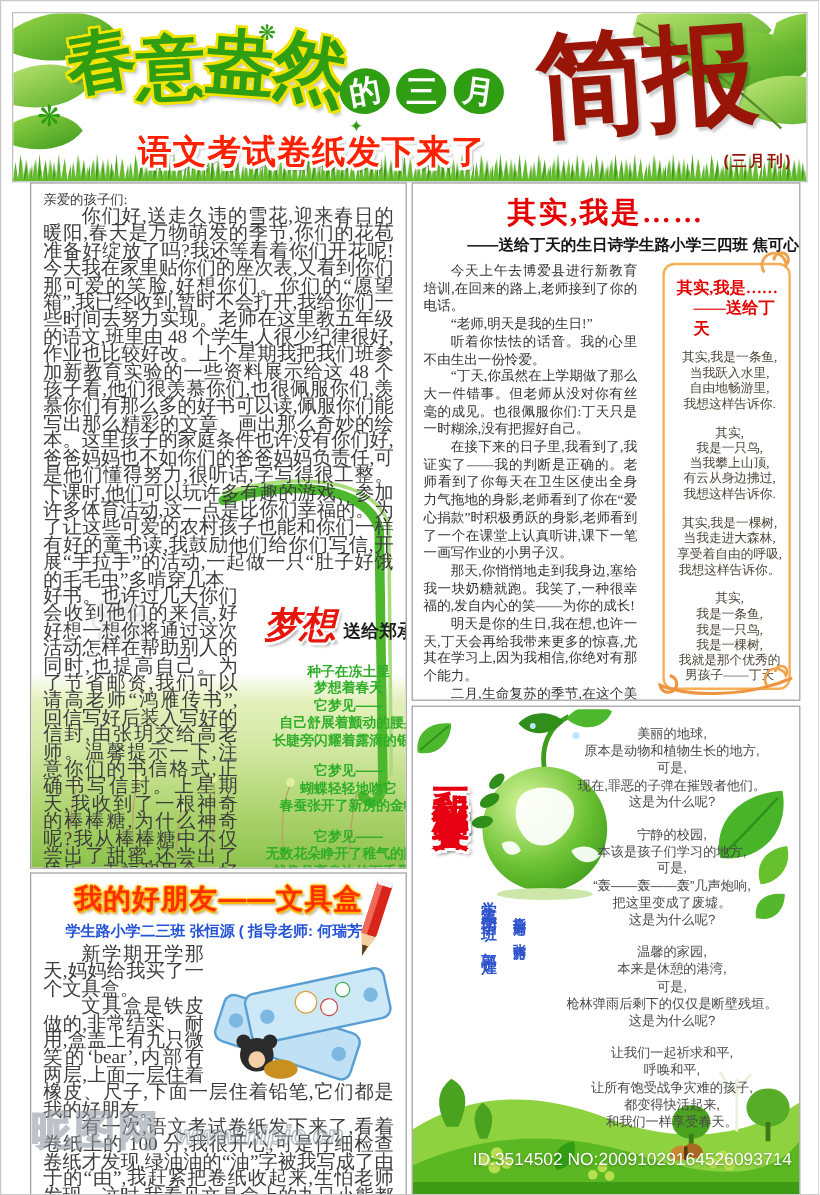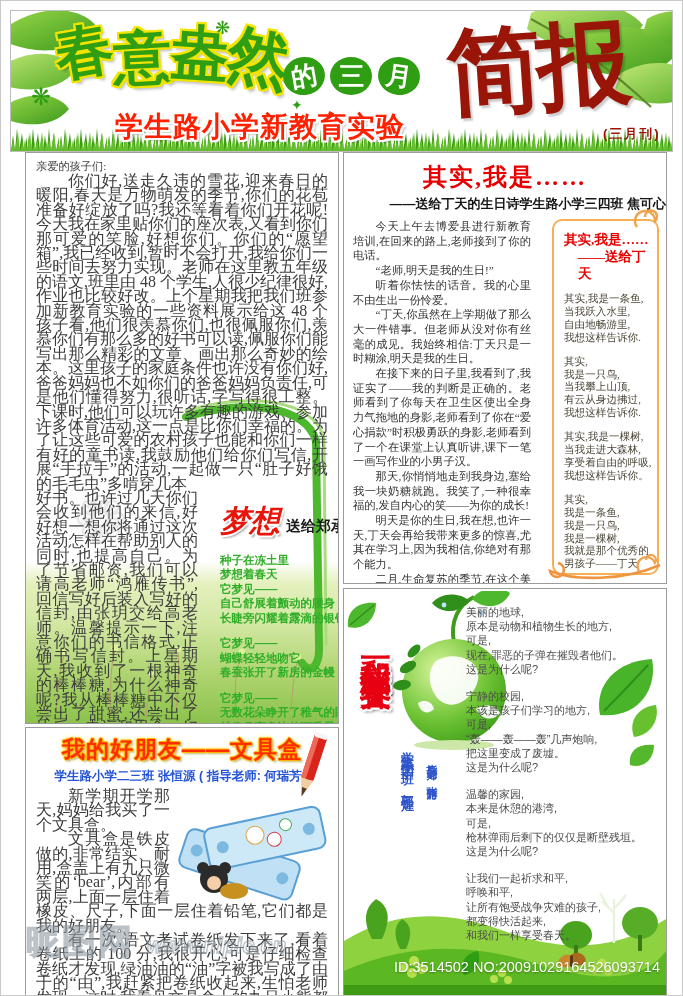--- a/index.html
+++ b/index.html
@@ -48,21 +48,21 @@
   .para{margin:0;font-size:16px;line-height:14.4px;text-align:justify;text-indent:2em;color:#3c3c3c;
         font-family:"Liberation Serif","DejaVu Serif",serif;}
   .split{display:flex;}
   .ncol{width:162px;flex:none;}
   .pcol{flex:1;padding-left:22px;position:relative;}
   .dp-head{margin-top:10px;white-space:nowrap;}
   .dp-title{font-size:30px;font-weight:900;font-style:italic;color:#e8150b;
         font-family:"Liberation Serif","DejaVu Serif",serif;
         text-shadow:-2px 0 #fff,2px 0 #fff,0 -2px #fff,0 2px #fff,2px 3px 2px rgba(0,0,0,.3);}
   .dp-ded{font-size:15px;font-weight:900;color:#1d1d1d;margin-left:6px;}
-  .stanza{white-space:pre-line;margin:0;}
+  .stanza{white-space:pre-line;margin:0;text-align:center;}
   .stanza.g{color:#2fae27;font-weight:700;font-size:11.5px;line-height:14.5px;margin-top:11px;}
   .signoff{margin:6px 0 0;text-align:center;font-size:16px;font-weight:700;color:#333;
         font-family:"Liberation Serif","DejaVu Serif",serif;}
   .ldate{margin:2px 0 0;font-size:11.5px;font-weight:700;color:#333;
         font-family:"Liberation Serif","DejaVu Serif",serif;}
   .swoosh{position:absolute;left:152px;top:242px;z-index:1;}
   .wm-flower{position:absolute;left:48px;top:330px;font-size:64px;color:#8a8a8a;opacity:.18;z-index:1;}
 
   
   .b-title{margin:8px 0 0;text-align:center;font-size:24px;font-weight:900;color:#e60000;letter-spacing:2px;
@@ -148,21 +148,21 @@
       <span class="sp sp2">❋</span>
       <span class="sp sp3">✦</span>
     </div>
 
     <div class="badges">
       <span class="badge b0">的</span>
       <span class="badge b1">三</span>
       <span class="badge b2">月</span>
     </div>
 
-    <div class="school">学生路小学新教育实验</div>
+    <div class="school">语文考试卷纸发下来了</div>
     <div class="mast">简报</div>
     <div class="issue">(三月刊)</div>
 
     <svg class="grass" width="661" height="26" viewBox="0 0 661 26" preserveAspectRatio="none">
       <defs>
         <pattern id="gp" width="16" height="26" patternUnits="userSpaceOnUse">
           <path d="M0,26 L2,10 L4,26 L6,3 L8,26 L11,8 L13,26 L16,12 L16,26 Z" fill="#3f9b14"></path>
         </pattern>
         <pattern id="gp2" width="12" height="26" patternUnits="userSpaceOnUse">
           <path d="M0,26 L2,14 L4,26 L7,7 L9,26 L12,16 L12,26 Z" fill="#67c02d"></path>
@@ -232,21 +232,21 @@
   </section>
 
   <section class="box bday">
     <h2 class="b-title">其实,我是……</h2>
     <div class="b-sub">——送给丁天的生日诗学生路小学三四班  焦可心</div>
     <div class="b-row">
       <div class="b-col">
         <p class="bpara">今天上午去博爱县进行新教育培训,在回来的路上,老师接到了你的电话。</p>
         <p class="bpara">“老师,明天是我的生日!”</p>
         <p class="bpara">听着你怯怯的话音。我的心里不由生出一份怜爱。</p>
-        <p class="bpara">“丁天,你虽然在上学期做了那么大一件错事。但老师从没对你有丝毫的成见。我始终相信:丁天只是一时糊涂,明天是我的生日。</p>
+        <p class="bpara">“丁天,你虽然在上学期做了那么大一件错事。但老师从没对你有丝毫的成见。也很佩服你们:丁天只是一时糊涂,没有把握好自己。</p>
         <p class="bpara">在接下来的日子里,我看到了,我证实了——我的判断是正确的。老师看到了你每天在卫生区使出全身力气拖地的身影,老师看到了你在“爱心捐款”时积极勇跃的身影,老师看到了一个在课堂上认真听讲,课下一笔一画写作业的小男子汉。</p>
         <p class="bpara">那天,你悄悄地走到我身边,塞给我一块奶糖就跑。我笑了,一种很幸福的,发自内心的笑——为你的成长!</p>
         <p class="bpara">明天是你的生日,我在想,也许一天,丁天会再给我带来更多的惊喜,尤其在学习上,因为我相信,你绝对有那个能力。</p>
         <p class="bpara">二月,生命复苏的季节,在这个美丽的节日里,我衷心祝愿丁天生日快乐,越来越喜欢读书,并取得优异的成绩!</p>
       </div>
       <aside class="obox">
         <svg class="swirl" style="right:-6px;top:-16px;" width="30" height="26" viewBox="0 0 30 26">
           <path d="M4,22 A10,10 0 1 1 22,16 A6,6 0 1 0 12,12" fill="none" stroke="#f0a24c" stroke-width="2.4"></path>
         </svg>
         <svg class="swirl" style="left:-10px;bottom:-12px;" width="120" height="30" viewBox="0 0 120 30">

